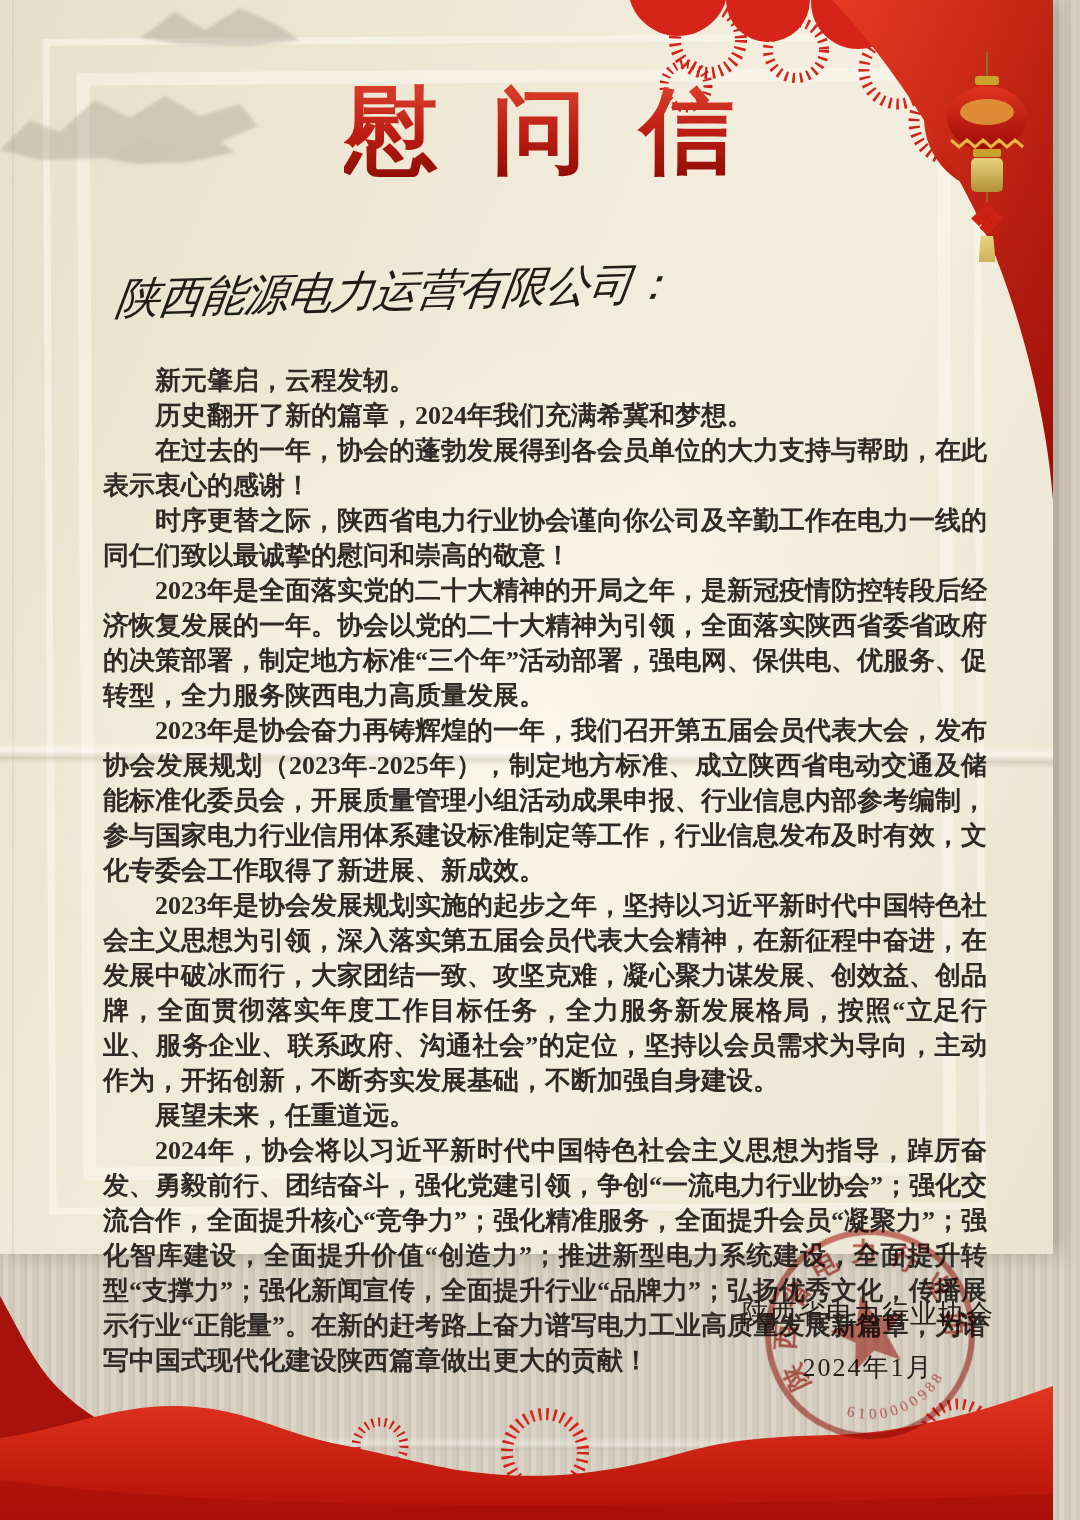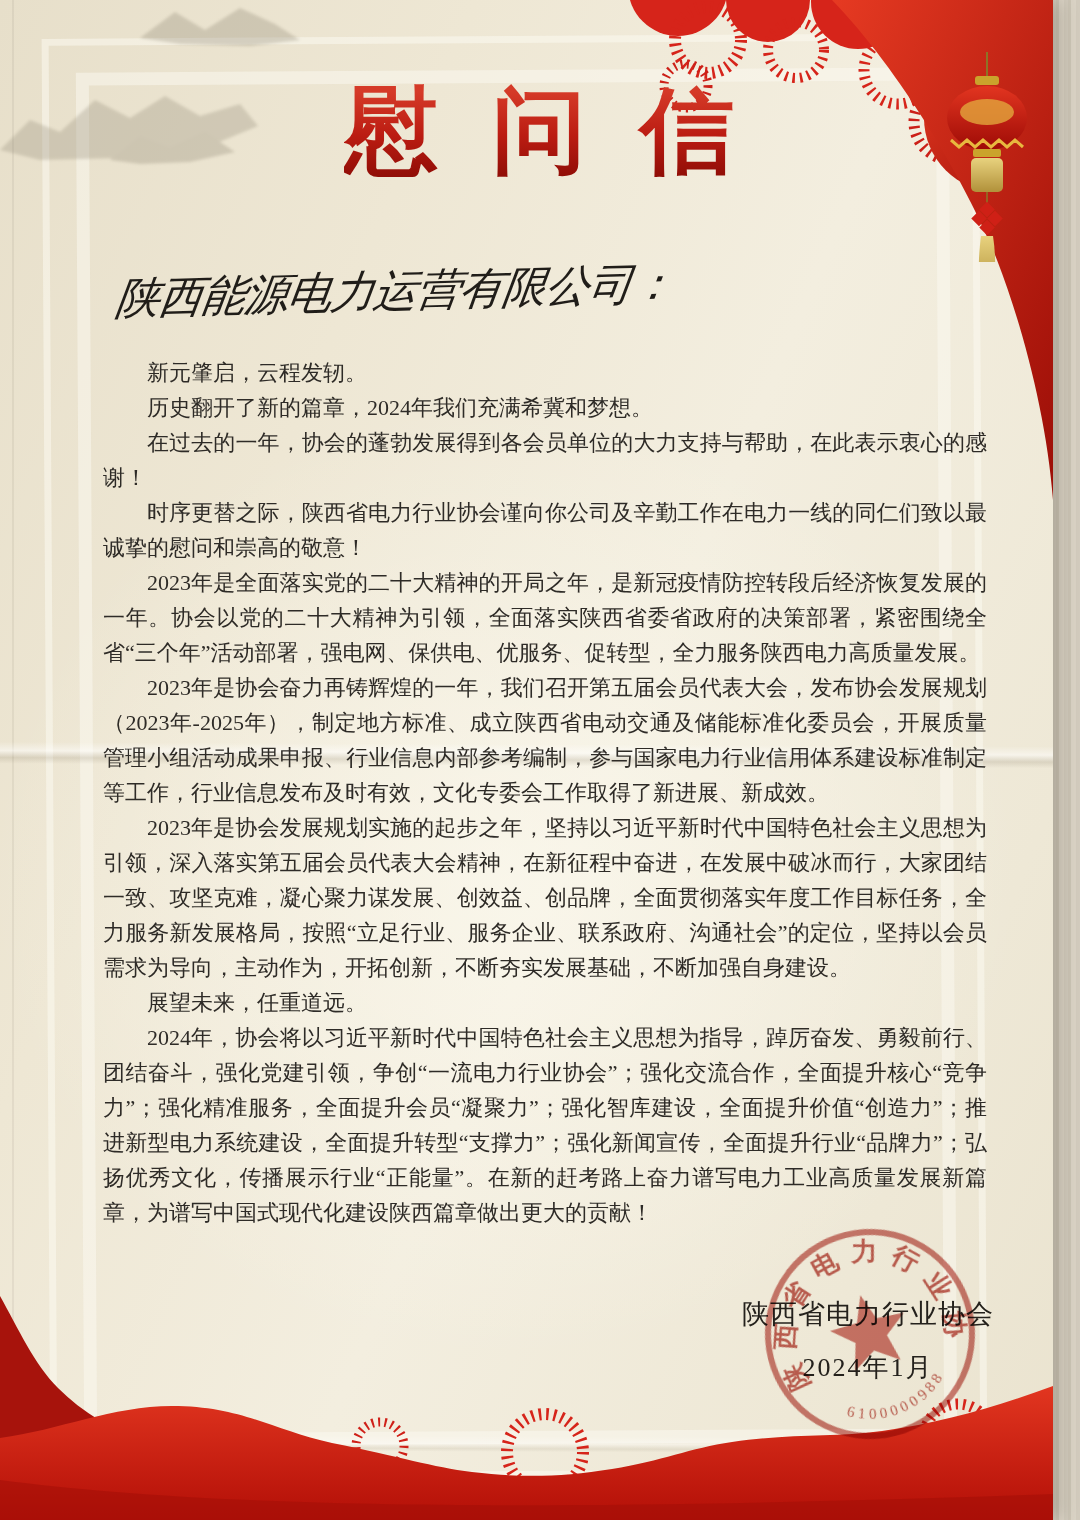--- a/index.html
+++ b/index.html
@@ -3,21 +3,21 @@
 <meta charset="utf-8">
 <style>
   * { margin:0; padding:0; box-sizing:border-box; }
   html,body { width:1080px; height:1520px; overflow:hidden; }
   body {
     position:relative;
     font-family:"Liberation Serif", serif;
     background:repeating-linear-gradient(90deg,#cdc6b7 0 3px,#dbd4c6 3px 8px,#d3ccbe 8px 12px);
   }
   .paper {
-    position:absolute; left:0; top:0; width:1053px; height:1520px;
+    position:absolute; left:0; top:0; width:1053px; height:1254px;
     background:
       radial-gradient(ellipse 70% 45% at 48% 58%, rgba(255,253,244,.55), rgba(255,253,244,0) 70%),
       linear-gradient(113deg,#e7dfca 0%, #eee7d4 28%, #f3eedf 55%, #eee8d6 82%, #eae3cf 100%);
     box-shadow: 8px 0 18px rgba(60,50,35,.25);
   }
   .frame-outer, .frame-inner { position:absolute; transform:rotate(-0.35deg); pointer-events:none; }
   .frame-outer { left:46px; top:36px; right:70px; bottom:42px; border:7px solid rgba(252,250,241,.55); }
   .frame-inner { left:80px; top:70px; right:100px; bottom:76px; border:13px solid rgba(252,250,242,.5); }
   .mountains { position:absolute; left:0; top:0; width:480px; height:220px; opacity:.3; filter:blur(1.5px); }
   .crease { position:absolute; left:0; width:1053px; pointer-events:none; }
@@ -39,23 +39,23 @@
     -webkit-background-clip:text; background-clip:text; color:transparent;
     text-shadow:0 0 0 rgba(0,0,0,0);
   }
   .salutation {
     position:absolute; left:116px; top:262px; white-space:nowrap;
     font-size:44px; color:#201d19; letter-spacing:-1px;
     transform:rotate(-1.6deg) skewX(-9deg);
     font-style:italic;
   }
   .body-text {
-    position:absolute; left:103px; top:355px; width:884px;
-    font-size:22px; line-height:35px; color:#2e2b27;
-    text-align:justify; text-justify:inter-character;
+    position:absolute; left:103px; top:363px; width:884px;
+    font-size:26px; line-height:35px; color:#2e2b27;
+    text-align:justify; text-justify:inter-character;font-weight:bold;
   }
   .body-text p { text-indent:2em; margin:0; }
 
   .signature-block {
     position:absolute; left:722px; top:1296px; width:292px;
     display:flex; flex-direction:column; align-items:center;
     color:#24211c; z-index:5;
   }
   .signature-block .sig { font-size:27px; letter-spacing:1px; }
   .signature-block .date { font-size:26px; margin-top:18px; letter-spacing:2px; }
@@ -150,21 +150,21 @@
 
   <div class="title">慰问信</div>
 
   <div class="salutation">陕西能源电力运营有限公司：</div>
 
   <div class="body-text">
       <p>新元肇启，云程发轫。</p>
       <p>历史翻开了新的篇章，2024年我们充满希冀和梦想。</p>
       <p>在过去的一年，协会的蓬勃发展得到各会员单位的大力支持与帮助，在此表示衷心的感谢！</p>
       <p>时序更替之际，陕西省电力行业协会谨向你公司及辛勤工作在电力一线的同仁们致以最诚挚的慰问和崇高的敬意！</p>
-      <p>2023年是全面落实党的二十大精神的开局之年，是新冠疫情防控转段后经济恢复发展的一年。协会以党的二十大精神为引领，全面落实陕西省委省政府的决策部署，紧密围绕全省“三个年”活动部署，强电网、保供电、优服务、促转型，全力服务陕西电力高质量发展。</p>
+      <p>2023年是全面落实党的二十大精神的开局之年，是新冠疫情防控转段后经济恢复发展的一年。协会以党的二十大精神为引领，全面落实陕西省委省政府的决策部署，制定地方标准“三个年”活动部署，强电网、保供电、优服务、促转型，全力服务陕西电力高质量发展。</p>
       <p>2023年是协会奋力再铸辉煌的一年，我们召开第五届会员代表大会，发布协会发展规划（2023年-2025年），制定地方标准、成立陕西省电动交通及储能标准化委员会，开展质量管理小组活动成果申报、行业信息内部参考编制，参与国家电力行业信用体系建设标准制定等工作，行业信息发布及时有效，文化专委会工作取得了新进展、新成效。</p>
       <p>2023年是协会发展规划实施的起步之年，坚持以习近平新时代中国特色社会主义思想为引领，深入落实第五届会员代表大会精神，在新征程中奋进，在发展中破冰而行，大家团结一致、攻坚克难，凝心聚力谋发展、创效益、创品牌，全面贯彻落实年度工作目标任务，全力服务新发展格局，按照“立足行业、服务企业、联系政府、沟通社会”的定位，坚持以会员需求为导向，主动作为，开拓创新，不断夯实发展基础，不断加强自身建设。</p>
       <p>展望未来，任重道远。</p>
       <p>2024年，协会将以习近平新时代中国特色社会主义思想为指导，踔厉奋发、勇毅前行、团结奋斗，强化党建引领，争创“一流电力行业协会”；强化交流合作，全面提升核心“竞争力”；强化精准服务，全面提升会员“凝聚力”；强化智库建设，全面提升价值“创造力”；推进新型电力系统建设，全面提升转型“支撑力”；强化新闻宣传，全面提升行业“品牌力”；弘扬优秀文化，传播展示行业“正能量”。在新的赶考路上奋力谱写电力工业高质量发展新篇章，为谱写中国式现代化建设陕西篇章做出更大的贡献！</p>
     </div>
 
   <div class="signature-block">
     <div class="sig">陕西省电力行业协会</div>
     <div class="date">2024年1月</div>
   </div>

